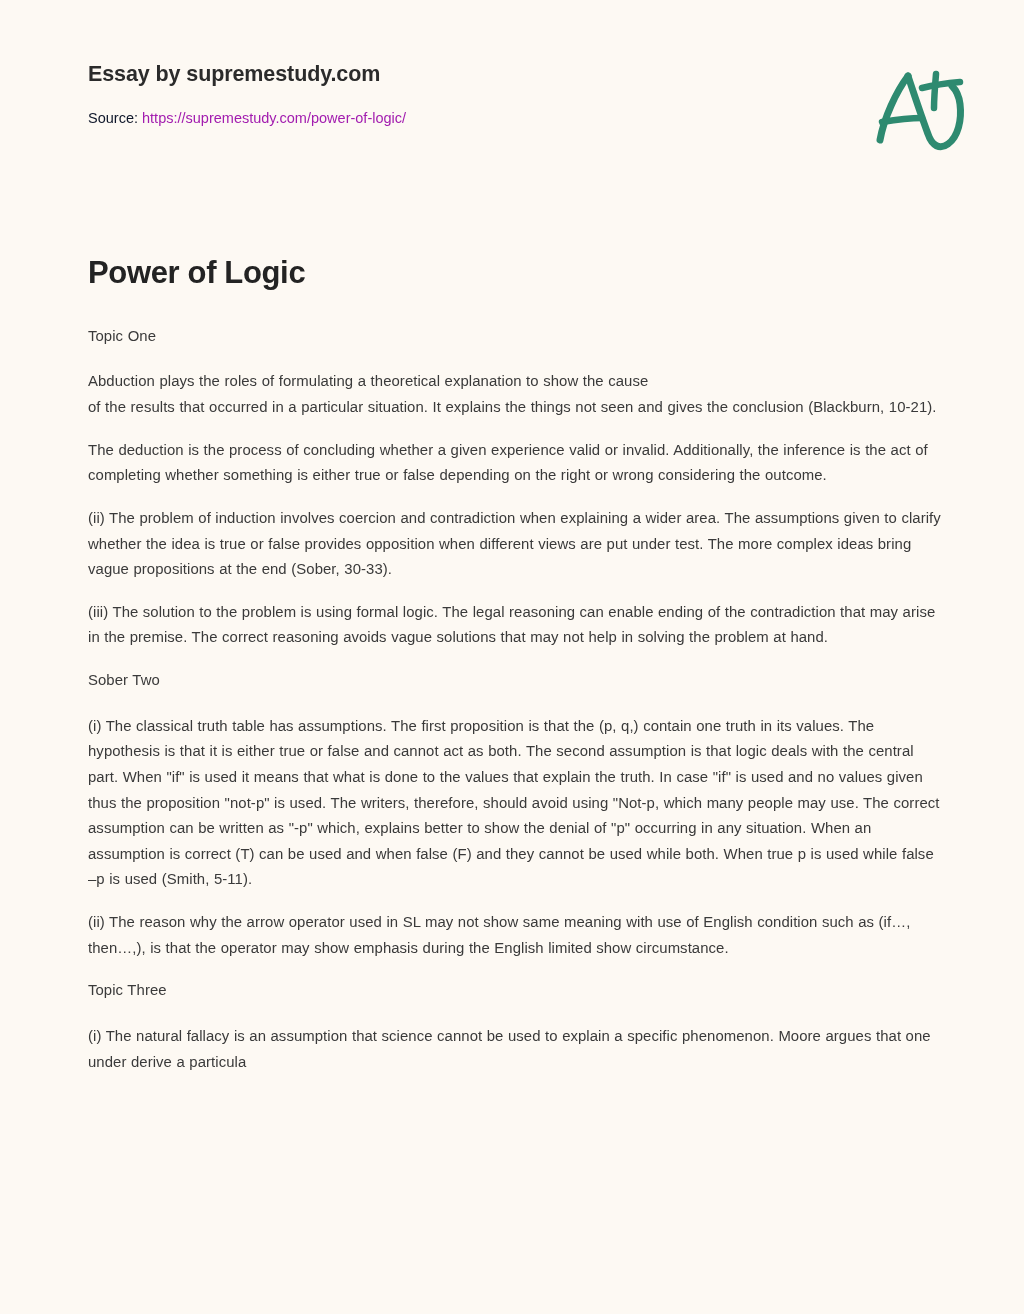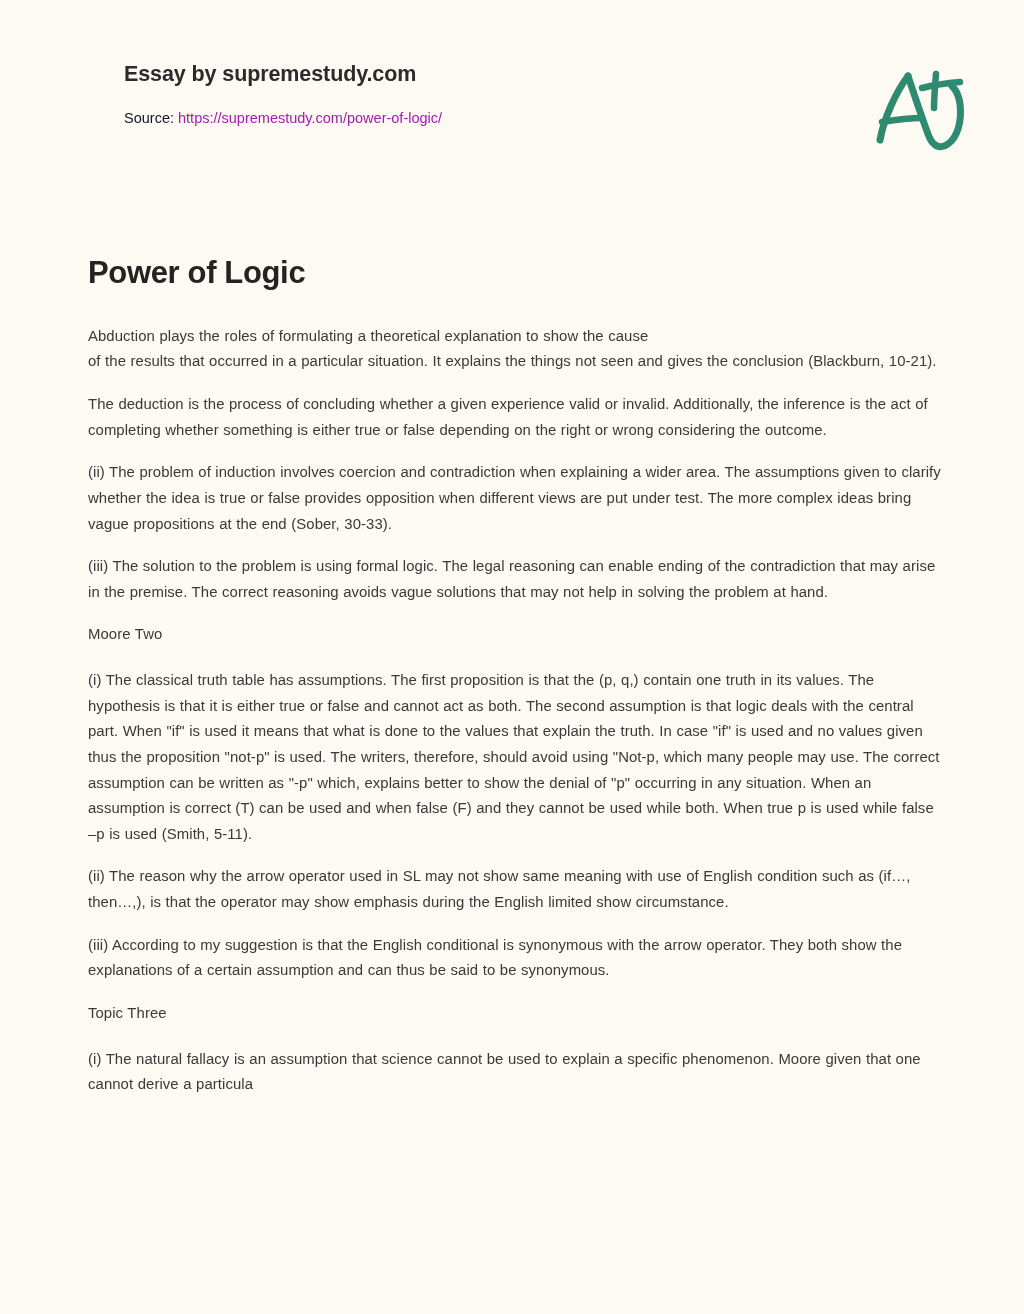--- a/index.html
+++ b/index.html
@@ -23,21 +23,20 @@
     box-sizing: border-box;
     overflow: hidden;
   }
 
   
   .header {
     position: relative;
     padding: 62px 60px 0 88px;
     height: 132px;
     box-sizing: border-box;
-    margin-left: 36px;
   }
 
   .brand-line {
     font-size: 21.5px;
     font-weight: bold;
     color: #2b2b2b;
     letter-spacing: -0.1px;
     line-height: 1.2;
     margin: 0;
   }
@@ -140,27 +139,27 @@
       </svg>
     </div>
 
   </div>
 
   <div class="article">
 
     <h1 class="doc-title">Power of Logic</h1>
 
     <div class="body">
+        <p class="para section-head">Topic One</p>
         <p class="para">Abduction plays the roles of formulating a theoretical explanation to show the cause<br>of the results that occurred in a particular situation. It explains the things not seen and gives the conclusion (Blackburn, 10-21).</p>
         <p class="para">The deduction is the process of concluding whether a given experience valid or invalid. Additionally, the inference is the act of completing whether something is either true or false depending on the right or wrong considering the outcome.</p>
         <p class="para">(ii) The problem of induction involves coercion and contradiction when explaining a wider area. The assumptions given to clarify whether the idea is true or false provides opposition when different views are put under test. The more complex ideas bring vague propositions at the end (Sober, 30-33).</p>
         <p class="para">(iii) The solution to the problem is using formal logic. The legal reasoning can enable ending of the contradiction that may arise in the premise. The correct reasoning avoids vague solutions that may not help in solving the problem at hand.</p>
-        <p class="para section-head">Moore Two</p>
+        <p class="para section-head">Sober Two</p>
         <p class="para">(i) The classical truth table has assumptions. The first proposition is that the (p, q,) contain one truth in its values. The hypothesis is that it is either true or false and cannot act as both. The second assumption is that logic deals with the central part. When "if" is used it means that what is done to the values that explain the truth. In case "if" is used and no values given thus the proposition "not-p" is used. The writers, therefore, should avoid using "Not-p, which many people may use. The correct assumption can be written as "-p" which, explains better to show the denial of "p" occurring in any situation. When an assumption is correct (T) can be used and when false (F) and they cannot be used while both. When true p is used while false –p is used (Smith, 5-11).</p>
         <p class="para">(ii) The reason why the arrow operator used in SL may not show same meaning with use of English condition such as (if…, then…,), is that the operator may show emphasis during the English limited show circumstance.</p>
-        <p class="para">(iii) According to my suggestion is that the English conditional is synonymous with the arrow operator. They both show the explanations of a certain assumption and can thus be said to be synonymous.</p>
         <p class="para section-head">Topic Three</p>
-        <p class="para">(i) The natural fallacy is an assumption that science cannot be used to explain a specific phenomenon. Moore given that one cannot derive a particula</p>
+        <p class="para">(i) The natural fallacy is an assumption that science cannot be used to explain a specific phenomenon. Moore argues that one under derive a particula</p>
       </div>
 
   </div>
 
 </div>
 
 </body></html>

